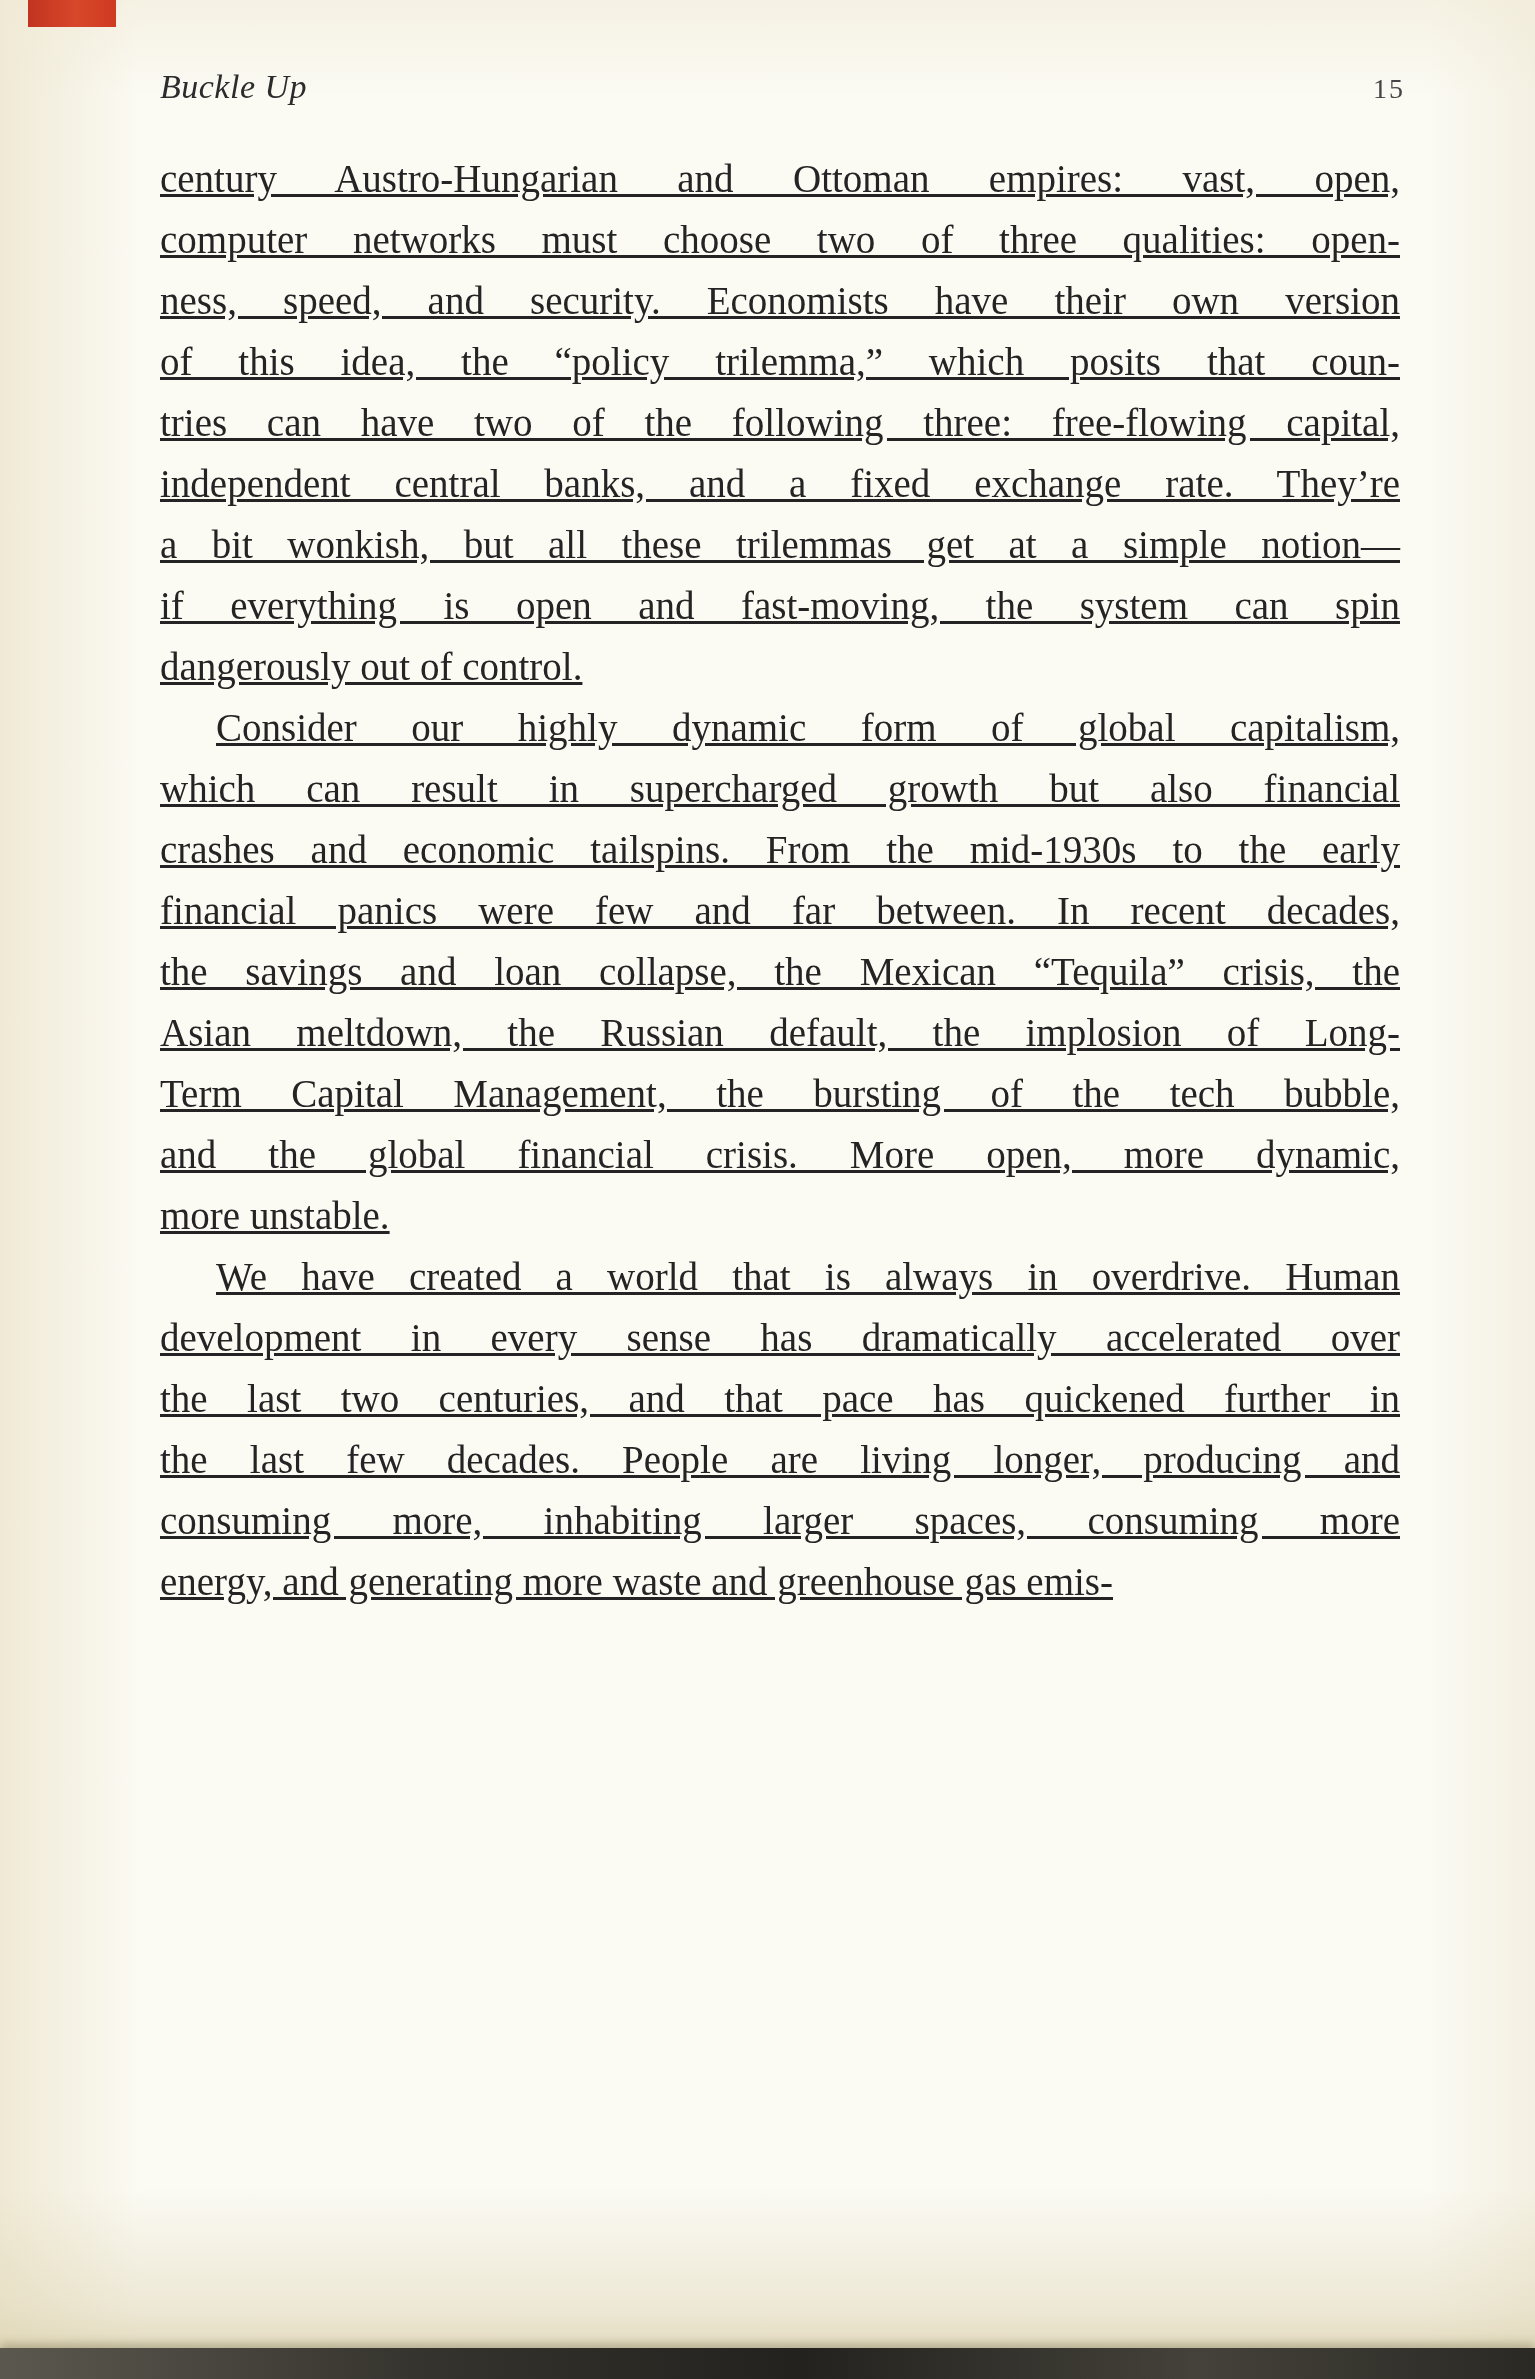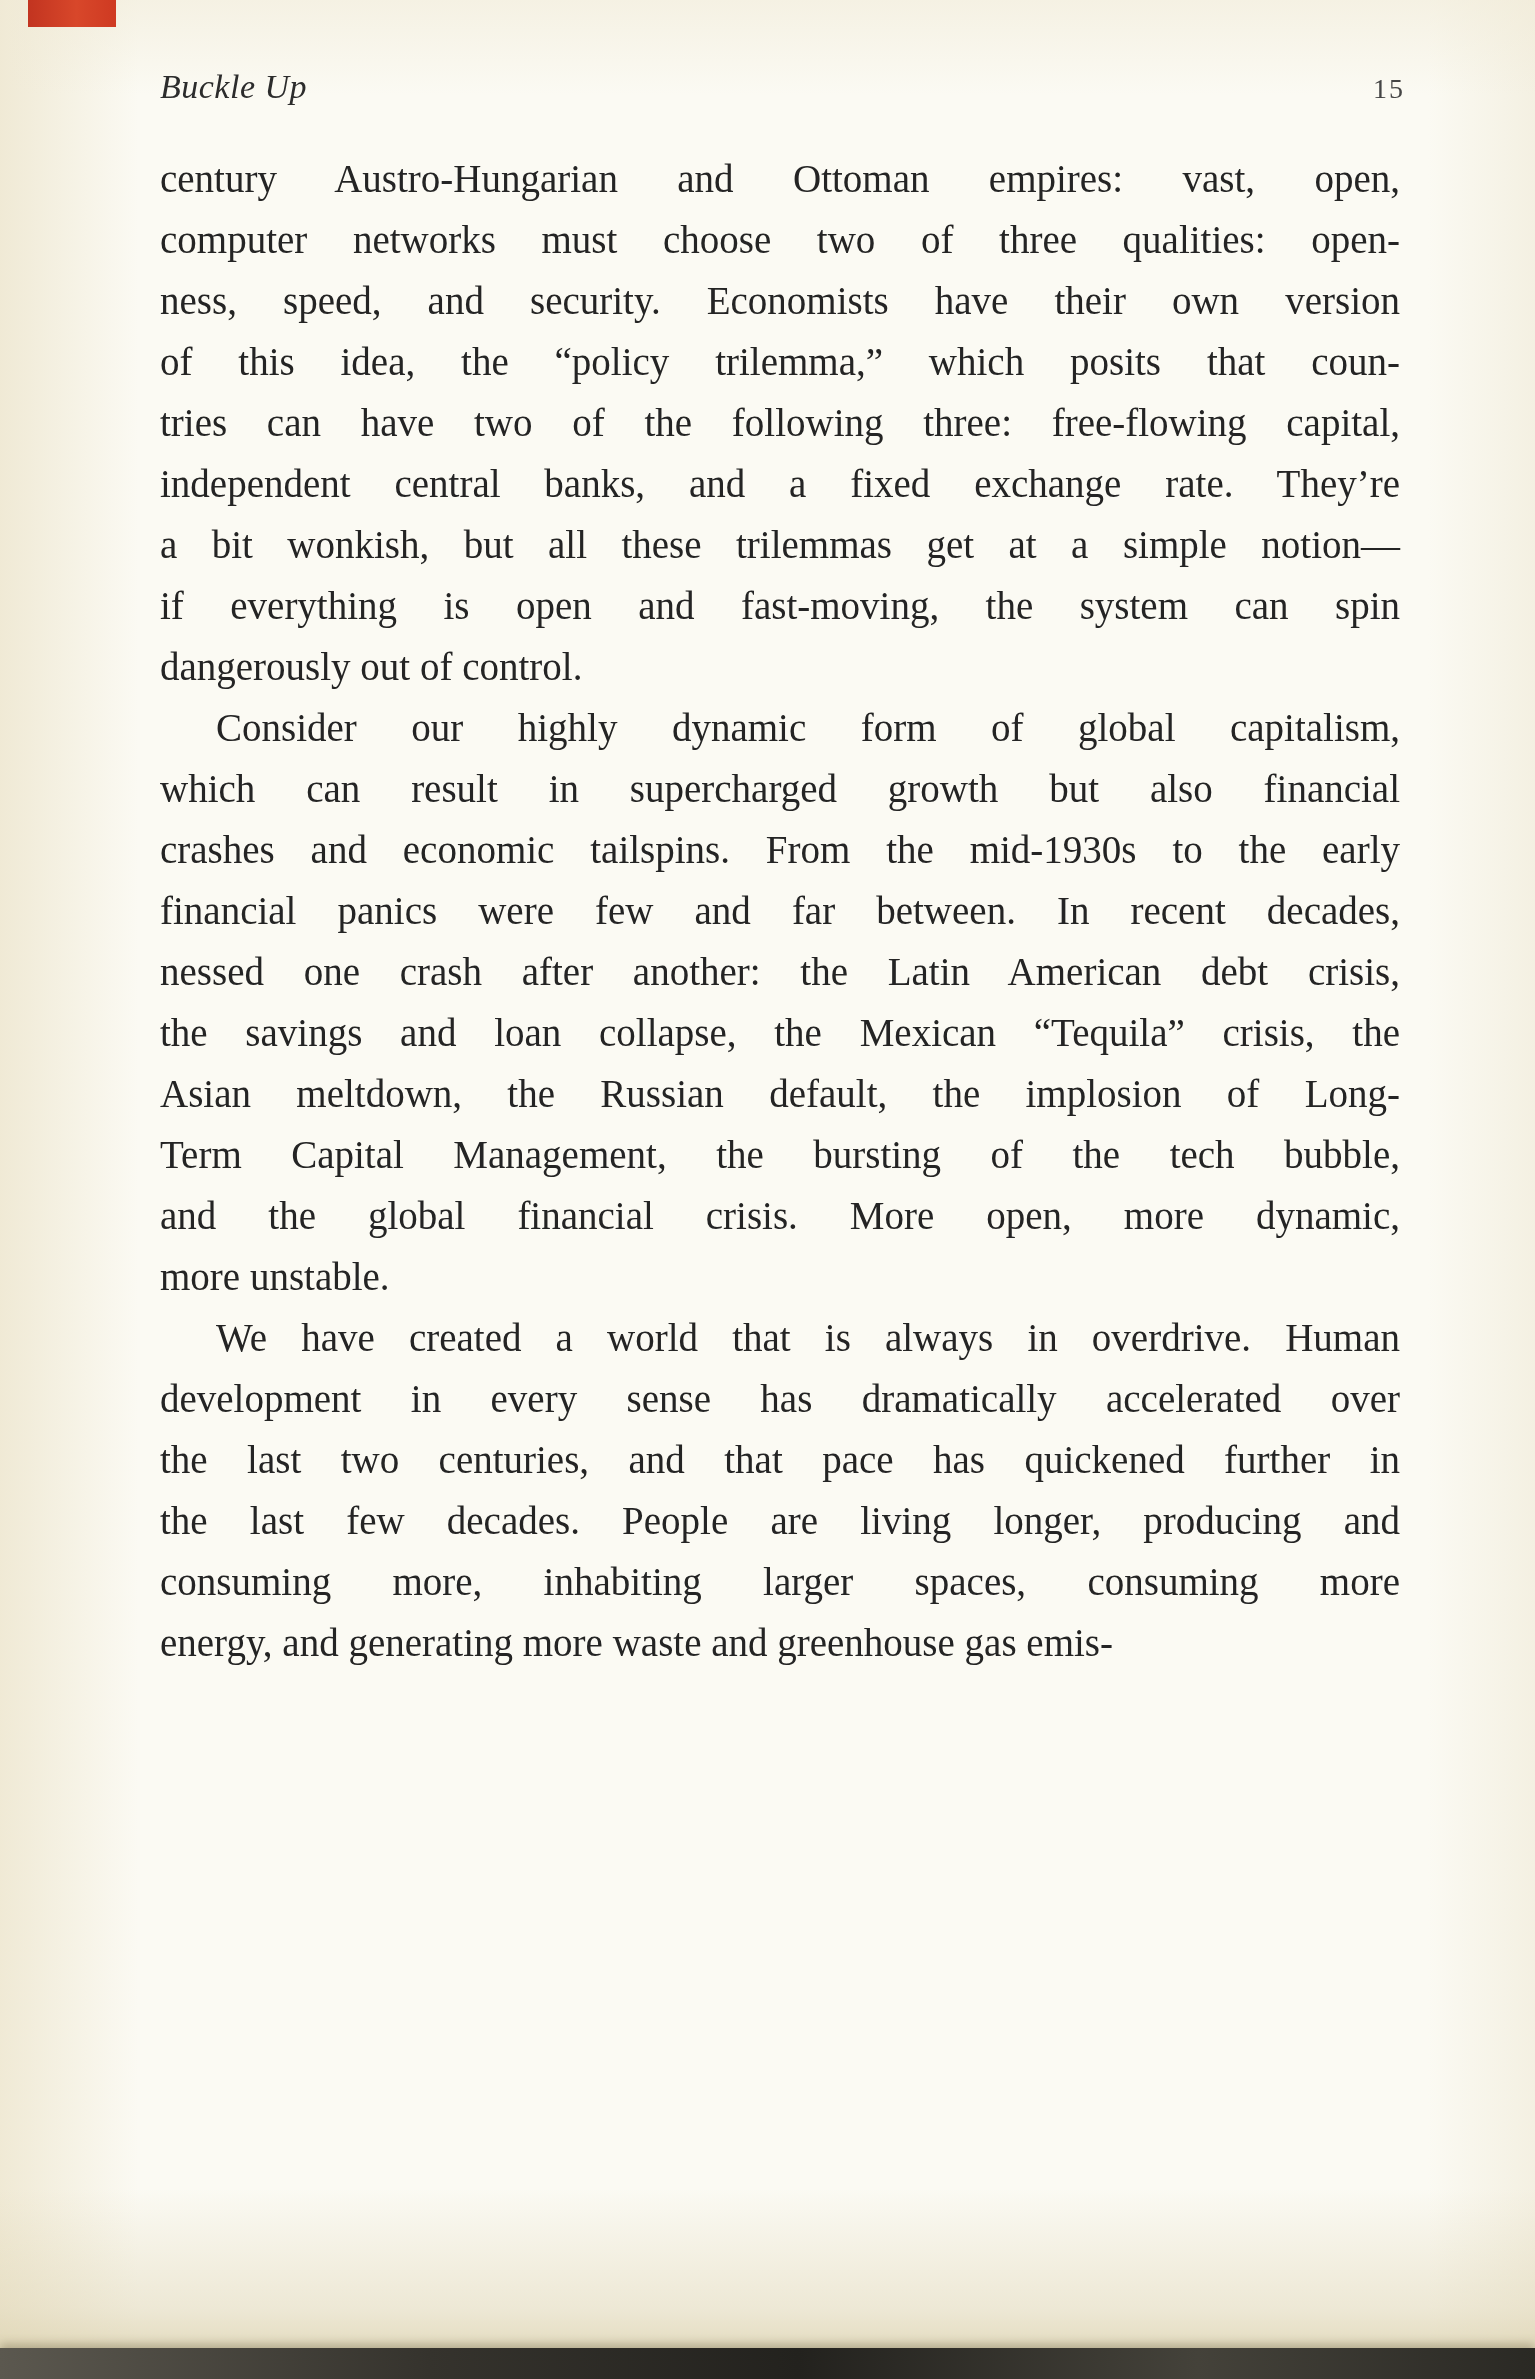--- a/index.html
+++ b/index.html
@@ -67,20 +67,21 @@
     top: 148px;
     left: 160px;
     width: 1240px;
     color: #242424;
     font-size: 39px;
   }
   .line {
     line-height: 61px;
     text-align: justify;
     text-align-last: justify;
+    text-decoration: underline;
   }
   .line.last {
     text-align-last: left;
   }
   .line.indent {
     padding-left: 56px;
   }
 </style>
 </head>
 <body>
@@ -101,21 +102,20 @@
       <div class="line">of this idea, the “policy trilemma,” which posits that coun-</div>
       <div class="line">tries can have two of the following three: free-flowing capital,</div>
       <div class="line">independent central banks, and a fixed exchange rate. They’re</div>
       <div class="line">a bit wonkish, but all these trilemmas get at a simple notion—</div>
       <div class="line">if everything is open and fast-moving, the system can spin</div>
       <div class="line last">dangerously out of control.</div>
       <div class="line indent">Consider our highly dynamic form of global capitalism,</div>
       <div class="line">which can result in supercharged growth but also financial</div>
       <div class="line">crashes and economic tailspins. From the mid-1930s to the early</div>
       <div class="line">financial panics were few and far between. In recent decades,</div>
-      <div class="line">nessed one crash after another: the Latin American debt crisis,</div>
       <div class="line">the savings and loan collapse, the Mexican “Tequila” crisis, the</div>
       <div class="line">Asian meltdown, the Russian default, the implosion of Long-</div>
       <div class="line">Term Capital Management, the bursting of the tech bubble,</div>
       <div class="line">and the global financial crisis. More open, more dynamic,</div>
       <div class="line last">more unstable.</div>
       <div class="line indent">We have created a world that is always in overdrive. Human</div>
       <div class="line">development in every sense has dramatically accelerated over</div>
       <div class="line">the last two centuries, and that pace has quickened further in</div>
       <div class="line">the last few decades. People are living longer, producing and</div>
       <div class="line">consuming more, inhabiting larger spaces, consuming more</div>

